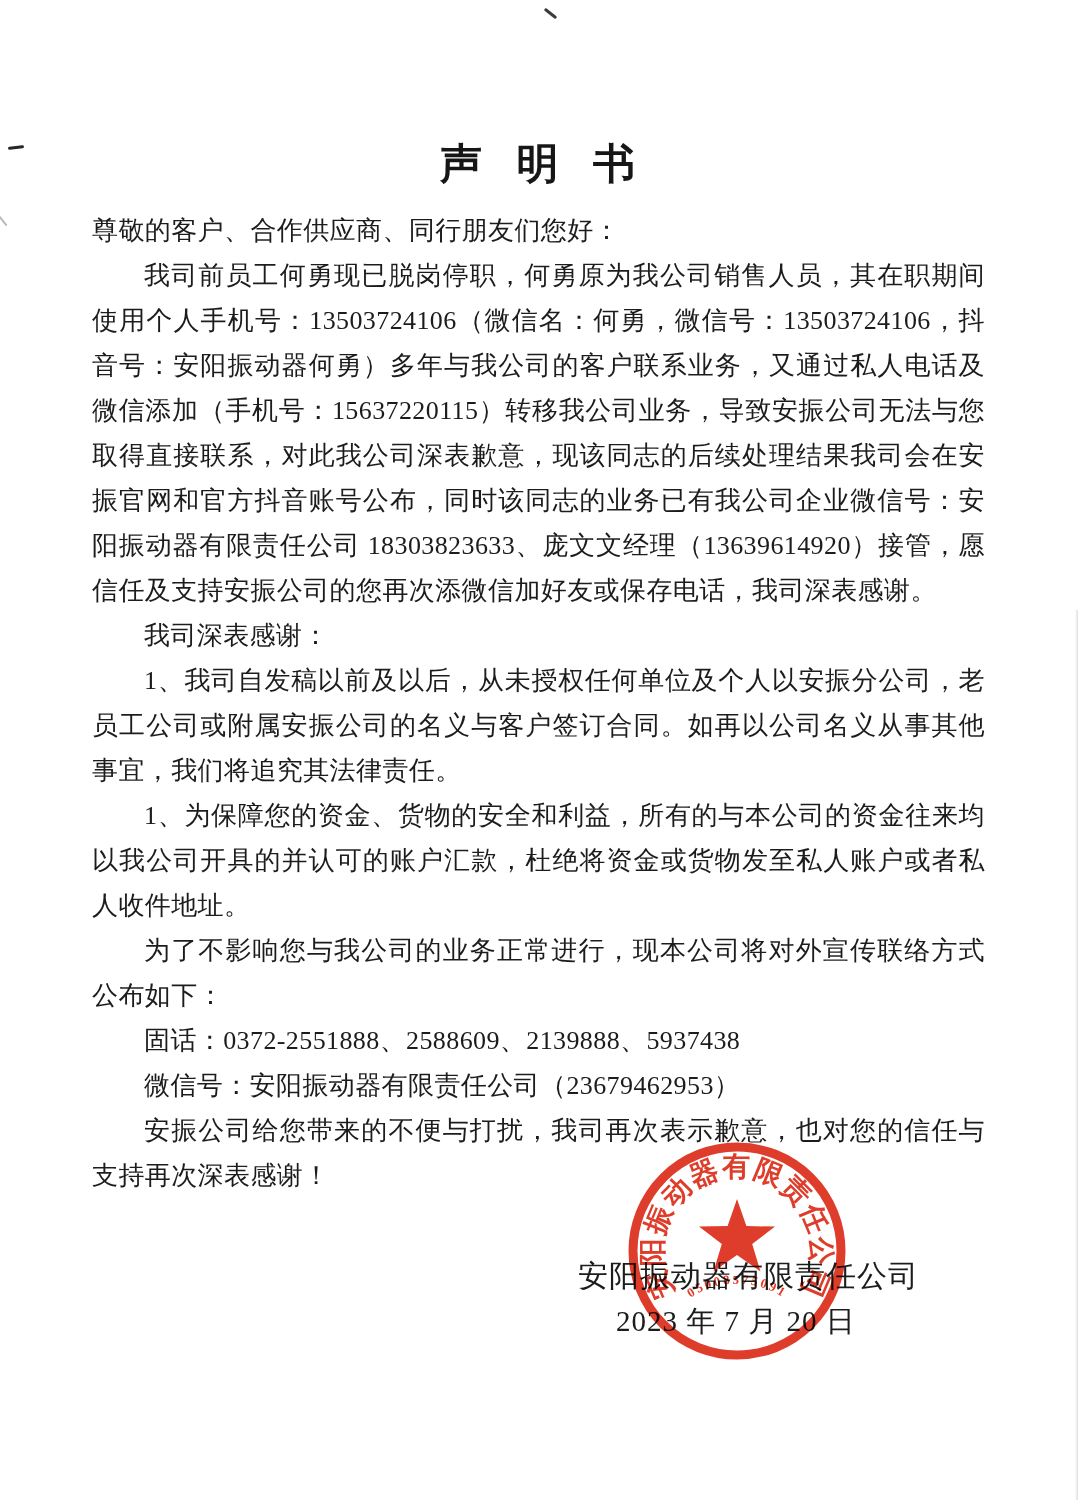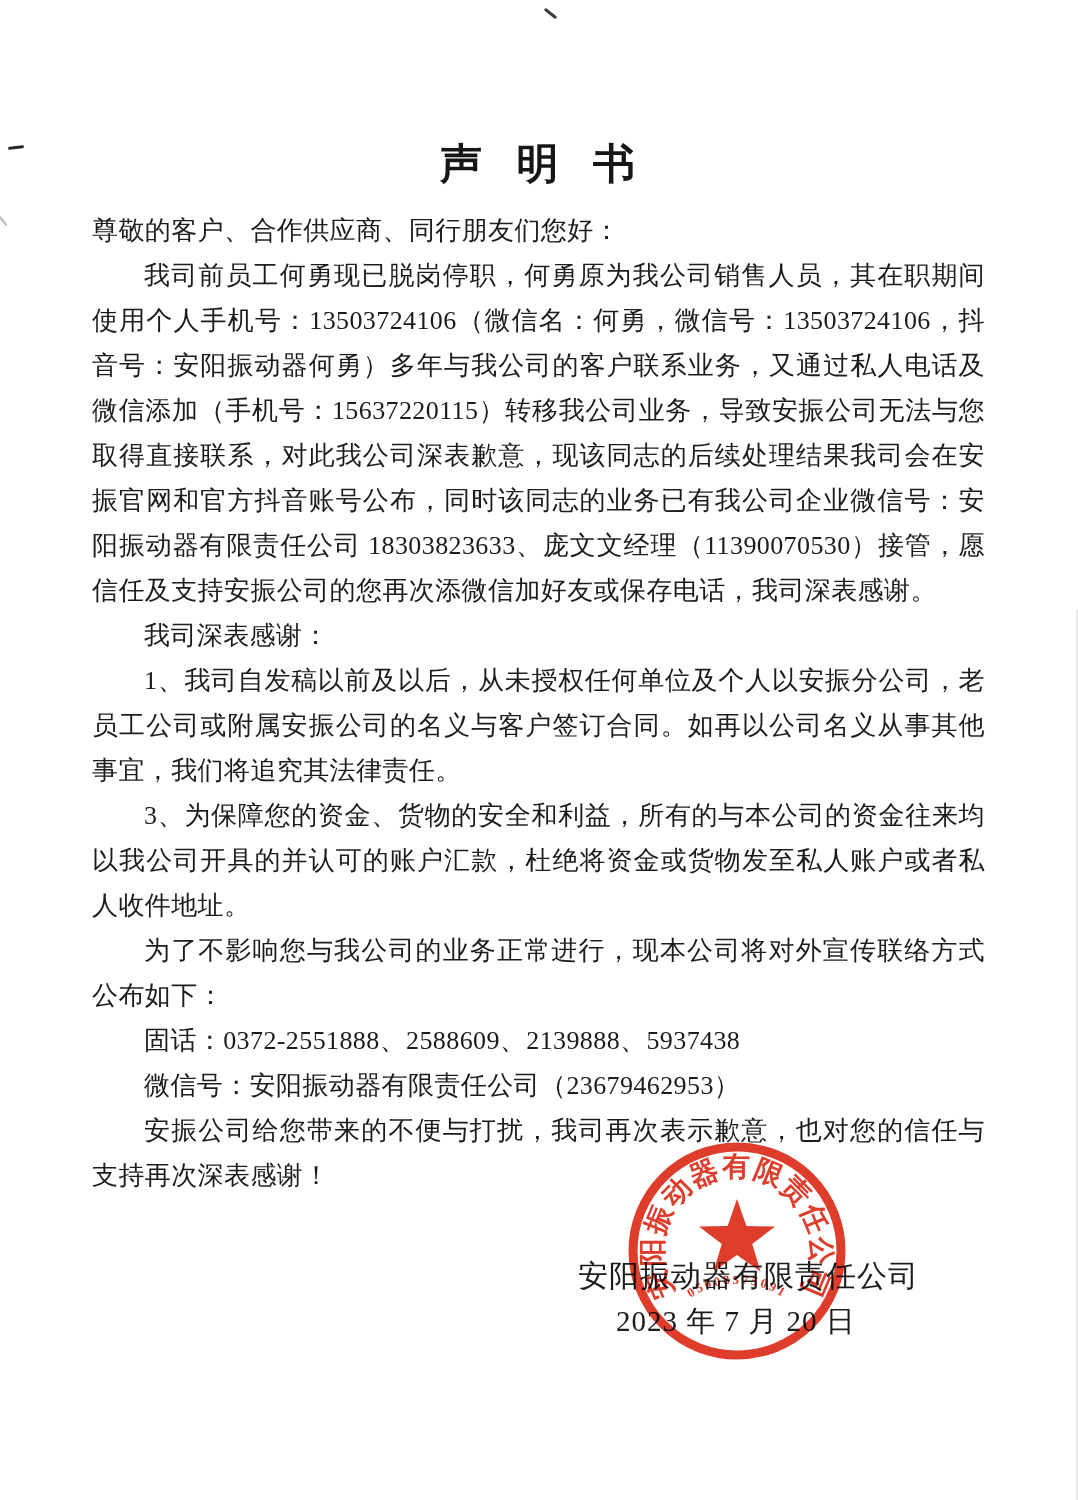--- a/index.html
+++ b/index.html
@@ -62,24 +62,24 @@
 <div class="page">
 
   <span class="mark mark-top"></span>
   <span class="mark mark-left-dash"></span>
   <span class="mark mark-left-diag"></span>
   <span class="edge-right"></span>
 
   <div class="doc">
     <h1 class="doc-title">声 明 书</h1>
     <p>尊敬的客户、合作供应商、同行朋友们您好：</p>
-    <p class="indent">我司前员工何勇现已脱岗停职，何勇原为我公司销售人员，其在职期间使用个人手机号：13503724106（微信名：何勇，微信号：13503724106，抖音号：安阳振动器何勇）多年与我公司的客户联系业务，又通过私人电话及微信添加（手机号：15637220115）转移我公司业务，导致安振公司无法与您取得直接联系，对此我公司深表歉意，现该同志的后续处理结果我司会在安振官网和官方抖音账号公布，同时该同志的业务已有我公司企业微信号：安阳振动器有限责任公司 18303823633、庞文文经理（11390070530）接管，愿信任及支持安振公司的您再次添微信加好友或保存电话，我司深表感谢。</p>
+    <p class="indent">我司前员工何勇现已脱岗停职，何勇原为我公司销售人员，其在职期间使用个人手机号：13503724106（微信名：何勇，微信号：13503724106，抖音号：安阳振动器何勇）多年与我公司的客户联系业务，又通过私人电话及微信添加（手机号：15637220115）转移我公司业务，导致安振公司无法与您取得直接联系，对此我公司深表歉意，现该同志的后续处理结果我司会在安振官网和官方抖音账号公布，同时该同志的业务已有我公司企业微信号：安阳振动器有限责任公司 18303823633、庞文文经理（13639614920）接管，愿信任及支持安振公司的您再次添微信加好友或保存电话，我司深表感谢。</p>
     <p class="indent">我司深表感谢：</p>
     <p class="indent">1、我司自发稿以前及以后，从未授权任何单位及个人以安振分公司，老员工公司或附属安振公司的名义与客户签订合同。如再以公司名义从事其他事宜，我们将追究其法律责任。</p>
-    <p class="indent">3、为保障您的资金、货物的安全和利益，所有的与本公司的资金往来均以我公司开具的并认可的账户汇款，杜绝将资金或货物发至私人账户或者私人收件地址。</p>
+    <p class="indent">1、为保障您的资金、货物的安全和利益，所有的与本公司的资金往来均以我公司开具的并认可的账户汇款，杜绝将资金或货物发至私人账户或者私人收件地址。</p>
     <p class="indent">为了不影响您与我公司的业务正常进行，现本公司将对外宣传联络方式公布如下：</p>
     <p class="indent">固话：0372-2551888、2588609、2139888、5937438</p>
     <p class="indent">微信号：安阳振动器有限责任公司（23679462953）</p>
     <p class="indent">安振公司给您带来的不便与打扰，我司再次表示歉意，也对您的信任与支持再次深表感谢！</p>
   </div>
 
   <div class="signature sig-company">安阳振动器有限责任公司</div>
   <div class="signature sig-date">2023 年 7 月 20 日</div>
 
   <svg class="seal" viewBox="-125 -125 250 250" aria-hidden="true">

